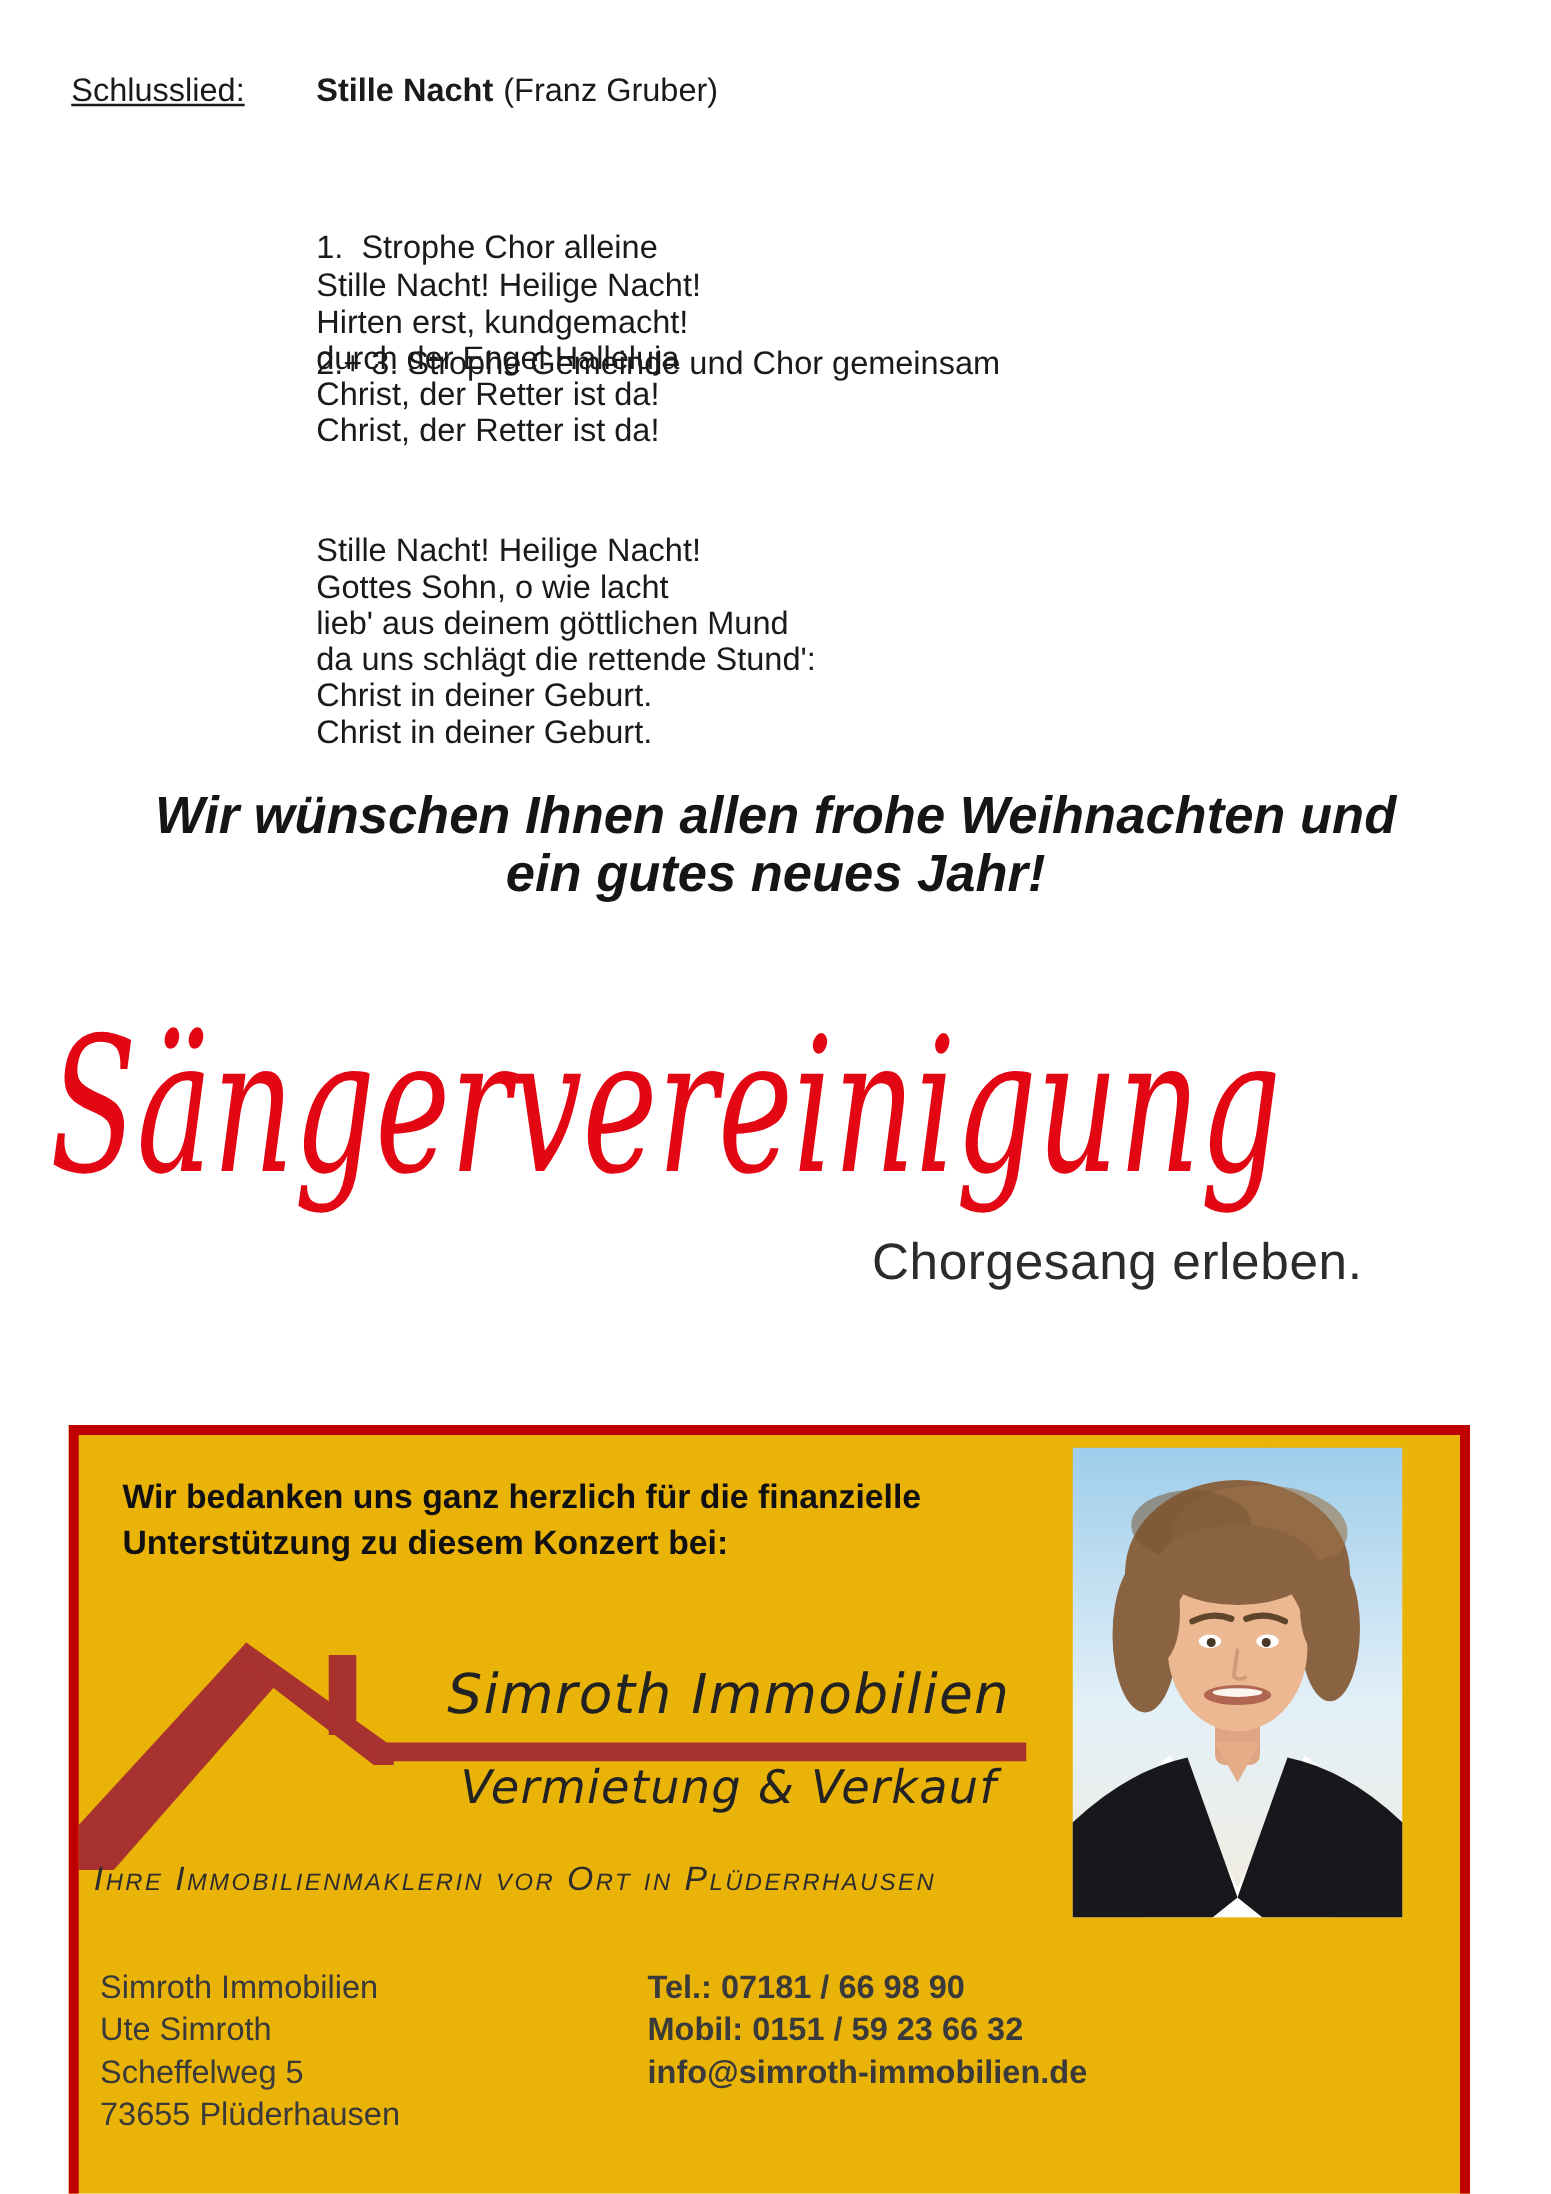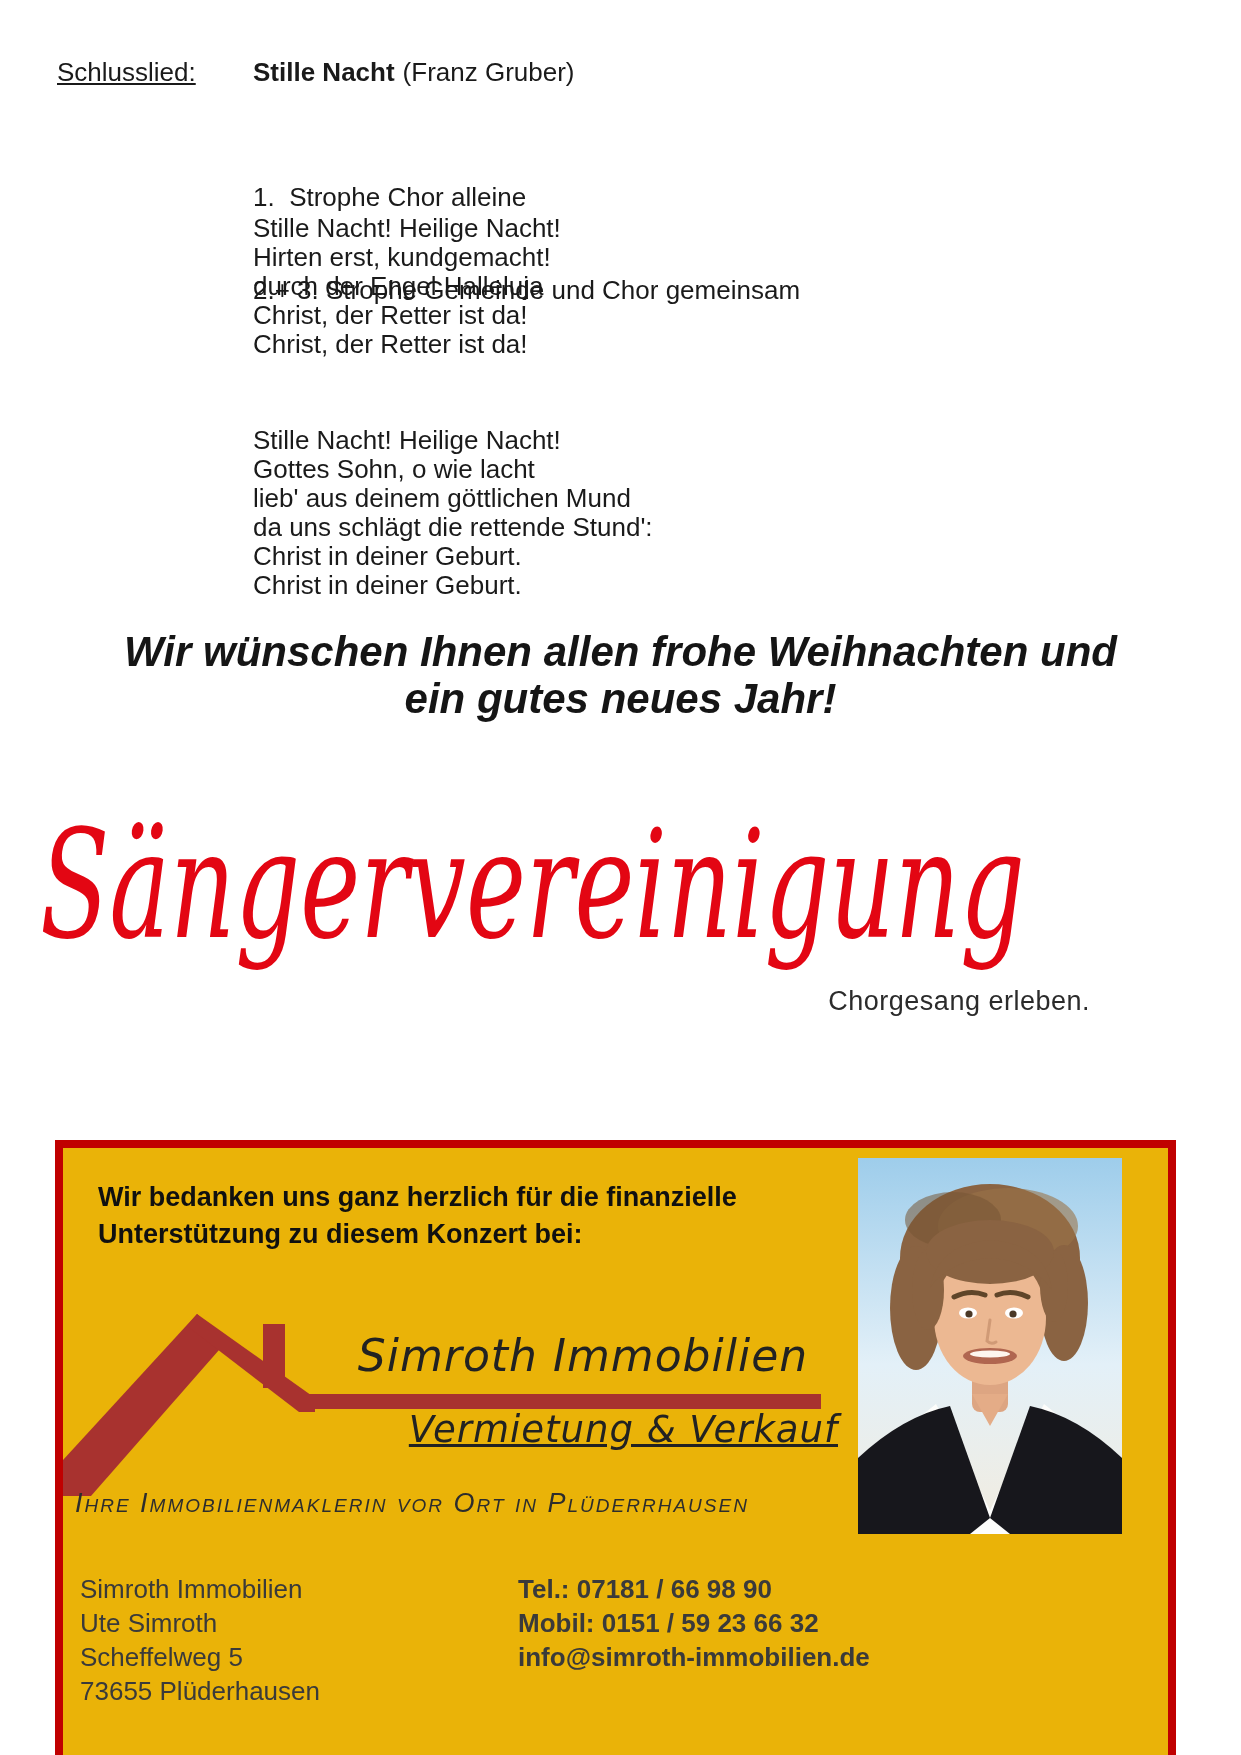--- a/index.html
+++ b/index.html
@@ -18,37 +18,37 @@
   .verse2{top:426px;}
   
   .greeting{
     position:absolute;left:0;top:628px;width:1241px;text-align:center;
     font-size:42px;line-height:47px;font-weight:bold;font-style:italic;color:#151515;
   }
   
   .choir-logo{position:absolute;left:40px;top:742px;width:1005px;height:250px;}
   .choir-tagline{
     position:absolute;left:500px;top:986px;width:590px;text-align:right;
-    font-size:27px;font-weight:300;letter-spacing:.5px;color:#2b2b2b;
+    font-size:41px;font-weight:300;letter-spacing:.5px;color:#2b2b2b;
   }
   
   .sponsor-box{
     position:absolute;left:55px;top:1140px;width:1121px;height:739px;
     border:8px solid #c00000;box-sizing:border-box;background:#eab308;
   }
   .thanks{position:absolute;left:35px;top:31px;font-size:27px;line-height:37px;font-weight:bold;color:#101010;}
   .portrait{position:absolute;left:795px;top:10px;width:264px;height:376px;}
   .roof-logo{position:absolute;left:0px;top:152px;width:760px;height:200px;}
   .company-name{
     position:absolute;left:265px;top:182px;width:510px;text-align:center;
     font-size:44px;font-style:italic;letter-spacing:1px;color:#222;font-family:"DejaVu Sans",sans-serif;
   }
   .company-subtitle{
-    position:absolute;left:265px;top:260px;width:510px;text-align:right;
-    font-size:37px;font-style:italic;letter-spacing:1px;color:#222;font-family:"DejaVu Sans",sans-serif;text-decoration:underline;
+    position:absolute;left:265px;top:260px;width:510px;text-align:center;
+    font-size:37px;font-style:italic;letter-spacing:1px;color:#222;font-family:"DejaVu Sans",sans-serif;
   }
   .company-tagline{
     position:absolute;left:12px;top:340px;font-size:27px;font-style:italic;
     font-variant:small-caps;letter-spacing:2px;color:#2d2d2d;
   }
   .contact{position:absolute;top:424px;font-size:26px;line-height:34px;color:#3a3a3a;}
   .contact-left{left:17px;}
   .contact-right{left:455px;font-weight:bold;}
 </style>
 </head>

